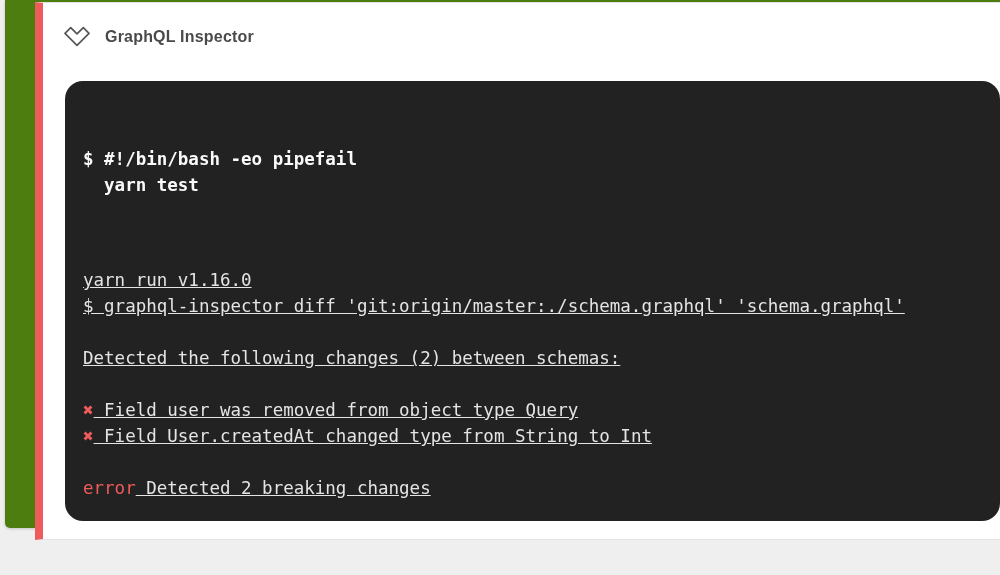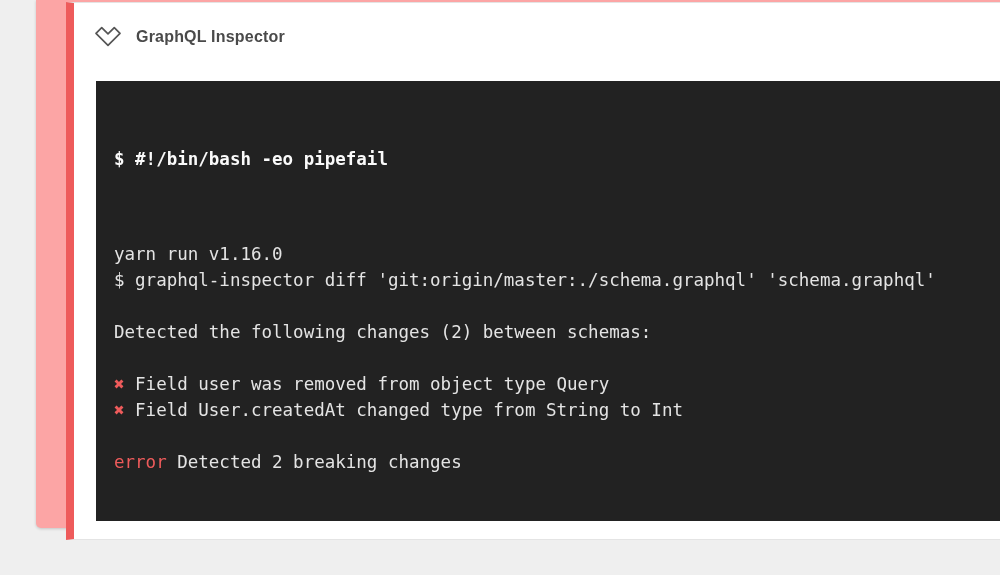--- a/index.html
+++ b/index.html
@@ -16,24 +16,23 @@
     width: 1000px; height: 575px;
     background: #efefef;
     font-family: "Liberation Sans", sans-serif;
     overflow: hidden;
     position: relative;
   }
   .panel {
     position: absolute;
     left: 5px; top: 0; right: 0;
     height: 528px;
-    background: #fca5a5;
+    background: #4d7c0f;
     border-bottom-left-radius: 5px;
     box-shadow: 0 1px 3px rgba(0,0,0,0.18);
-    margin-left: 31px;
   }
   .step-card {
     position: absolute;
     left: 30px; top: 2px; right: 0;
     height: 538px;
     background: #ffffff;
     border-left: 8px solid var(--accent);
     border-top: 1px solid #e4e4e4;
     border-bottom: 1px solid #e4e4e4;
   }
@@ -58,45 +57,46 @@
     left: 22px; right: 0; top: 78px;
     height: 440px;
     background: var(--term-bg);
     color: var(--term-text);
     font-family: "DejaVu Sans Mono", "Liberation Mono", monospace;
     font-size: 17.5px;
     line-height: 26px;
     padding: 13px 18px;
     overflow: hidden;
     white-space: pre;
+    border-radius: 18px;
   }
   .cmd-block .t-line {
     font-weight: 700;
     color: var(--term-bold);
   }
   .out-block { margin-top: 17px; }
   .t-line { white-space: pre; }
-  .seg-plain { color: var(--term-text); }
+  .seg-plain { color: var(--term-text); text-decoration: underline; }
   .seg-error { color: var(--err); text-align: center; }
   .seg-cross { color: var(--err); font-weight: 700; }
 </style>
 </head>
 <body>
 
 <div class="panel">
   <div class="step-card">
 
     <div class="step-header">
       <span class="chev-icon">
         <svg width="30" height="23" viewBox="0 0 28 22" aria-hidden="true">
           <path d="M2.5 7 L14 18.5 L25.5 7 L20 1.5 L14 7.5 L8 1.5 Z" fill="none" stroke="#555555" stroke-width="1.6" stroke-linejoin="round"></path>
         </svg>
       </span>
       <span class="step-title">GraphQL Inspector</span>
     </div>
 
     <div class="terminal">
-      <div class="cmd-block" id="cmd-block"><div class="t-line">$ #!/bin/bash -eo pipefail</div></div>
+      <div class="cmd-block" id="cmd-block"><div class="t-line">$ #!/bin/bash -eo pipefail</div><div class="t-line">  yarn test</div></div>
       <div class="out-block" id="out-block"><div class="t-line"><span class="seg-plain">yarn run v1.16.0</span></div><div class="t-line"><span class="seg-plain">$ graphql-inspector diff 'git:origin/master:./schema.graphql' 'schema.graphql'</span></div><div class="t-line">&nbsp;</div><div class="t-line"><span class="seg-plain">Detected the following changes (2) between schemas:</span></div><div class="t-line">&nbsp;</div><div class="t-line"><span class="seg-cross">✖</span><span class="seg-plain"> Field user was removed from object type Query</span></div><div class="t-line"><span class="seg-cross">✖</span><span class="seg-plain"> Field User.createdAt changed type from String to Int</span></div><div class="t-line">&nbsp;</div><div class="t-line"><span class="seg-error">error</span><span class="seg-plain"> Detected 2 breaking changes</span></div><div class="t-line">&nbsp;</div></div>
     </div>
 
   </div>
 </div>
 
 </body></html>

